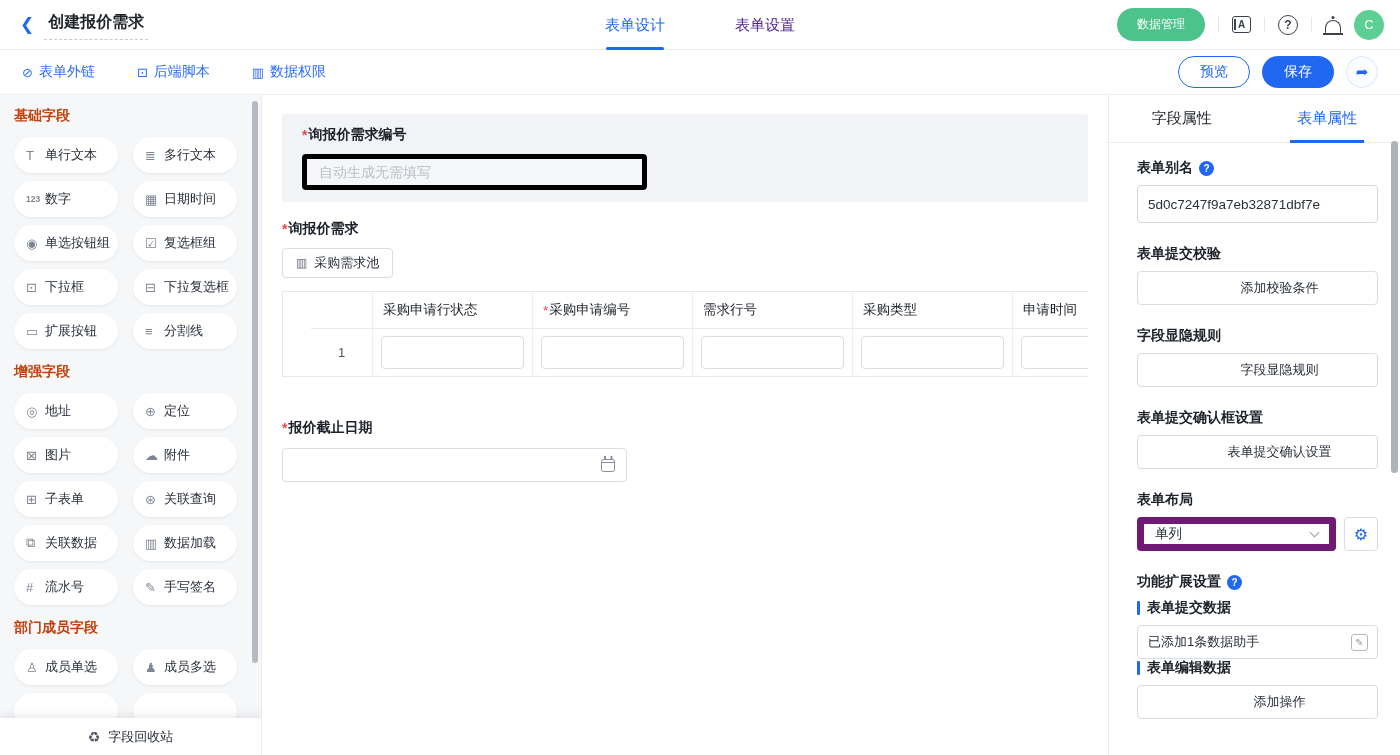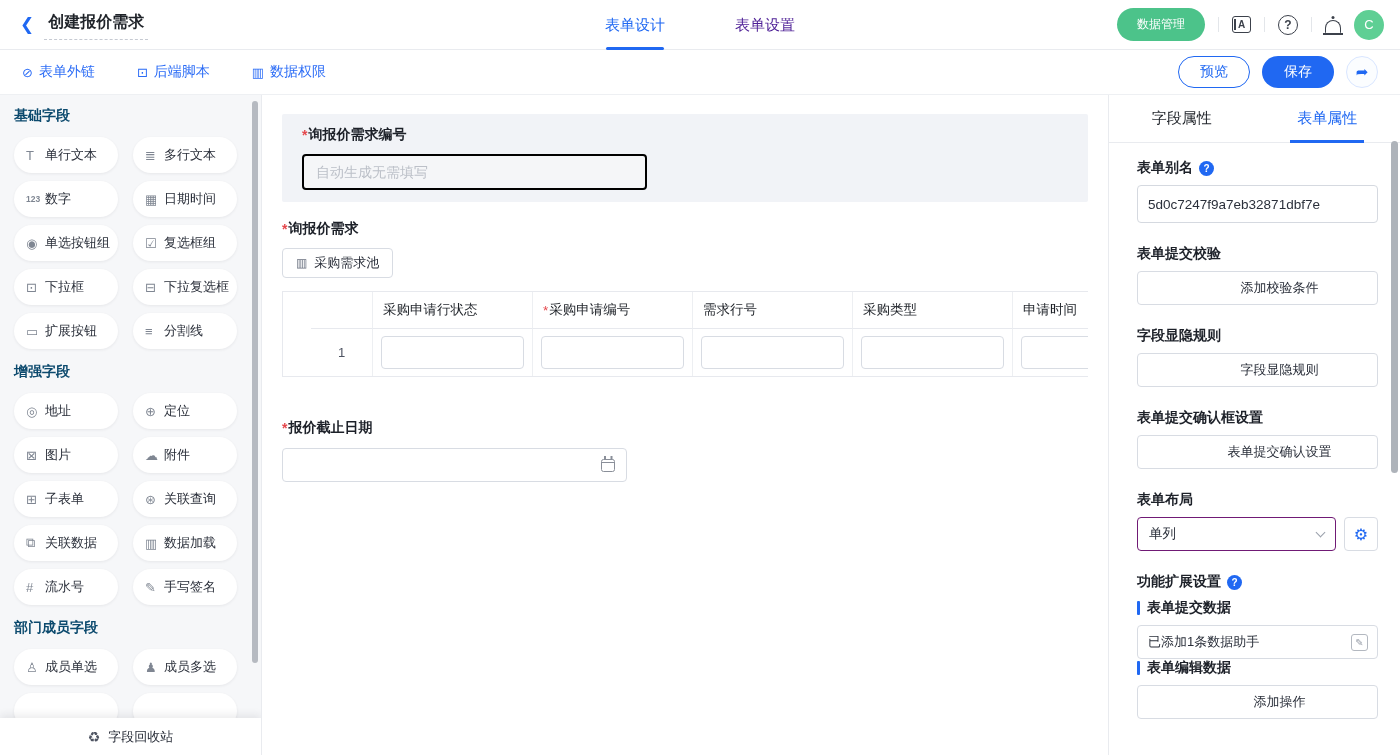--- a/index.html
+++ b/index.html
@@ -44,40 +44,40 @@
   .btn-primary { background:#2068f2; color:#fff; border:none; border-radius:16px; padding:7px 22px; font-size:14px; cursor:pointer; }
   .btn-share { width:32px; height:32px; border-radius:50%; border:1px solid #d9e6ff; background:#fbfdff; color:#2068f2;
                display:flex; align-items:center; justify-content:center; font-size:15px; cursor:pointer; }
 
   
   .bodyrow { display:flex; height:660px; }
 
   
   .sidebar { width:262px; flex:none; background:#f6f7f9; border-right:1px solid #e9ebef; position:relative;
              padding:12px 0 0 14px; overflow:hidden; }
-  .sec-title { font-size:14px; font-weight:700; color:#0c4a6e; margin:14px 0 12px; }
+  .sec-title { font-size:14px; font-weight:700; color:#c2410c; margin:14px 0 12px; }
   .sec-title.first { margin-top:0; }
   .pill-grid { display:flex; flex-wrap:wrap; width:232px; gap:8px 15px; }
   .pill { width:104px; height:36px; background:#fff; border-radius:18px; display:flex; align-items:center;
           padding-left:12px; box-shadow:0 1px 3px rgba(31,35,41,.07); font-size:13px; color:#2a2f3a; cursor:grab; }
   .pill .picon { color:#7f8692; font-size:13px; width:19px; flex:none; }
   .pill .picon.num { font-size:8.5px; font-weight:700; letter-spacing:0; }
   .sb-scroll { position:absolute; right:3px; top:6px; width:6px; height:562px; background:#b6bac1; border-radius:3px; cursor:pointer; }
   .sidebar-footer { position:absolute; left:0; right:0; bottom:0; height:37px; background:#fff;
                     box-shadow:0 -3px 8px rgba(31,35,41,.09); display:flex; align-items:center; justify-content:center;
                     gap:8px; font-size:13px; color:#2a2f3a; cursor:pointer; }
   .recycle-glyph { font-size:14px; color:#4e5462; }
 
   
   .canvas { flex:1; background:#fff; padding:19px 20px 0; overflow:hidden; position:relative; }
   .fblock { position:relative; }
   .fblock.highlight { background:#f1f3f7; padding:12px 20px; margin:0 0 18px; border-radius:2px; }
   .flabel { font-size:14px; font-weight:700; color:#1d2129; display:flex; align-items:center; }
   .req { color:#e5484d; margin-right:1px; }
-  .finput { margin-top:10px; width:345px; height:36px; background:#f5f6f8; border:2px solid #000000; border-radius:4px;
+  .finput { margin-top:10px; width:345px; height:36px; background:#f5f6f8; border:5px solid #000000; border-radius:4px;
             padding:0 12px; font-size:14px; color:#2a2f3a; display:block; }
   .finput::placeholder { color:#bcc0c8; }
   .pool-btn { margin-top:10px; height:30px; padding:0 13px; background:#fff; border:1px solid #d8dce3; border-radius:4px;
               display:inline-flex; align-items:center; gap:7px; font-size:13px; color:#2a2f3a; cursor:pointer; }
   .pool-btn .picon { color:#6b7280; font-size:12px; }
   .tbl-wrap { margin-top:13px; width:100%; overflow:hidden; }
   .tbl { width:862px; border-top:1px solid #e7e9ee; border-left:1px solid #e7e9ee; border-bottom:1px solid #e7e9ee;padding-left:28px; }
   .trow { display:grid; grid-template-columns:62px 160px 160px 160px 160px 160px; }
   .th { height:37px; display:flex; align-items:center; padding:0 10px; font-size:13.5px; color:#1f2329;
         border-right:1px solid #edeff2; border-bottom:1px solid #e7e9ee; background:#fff; }
@@ -103,21 +103,21 @@
   .pcontent { padding:16px 22px 0 28px; }
   .psec { margin-bottom:22px; }
   .plabel { font-size:14px; font-weight:700; color:#1d2129; display:flex; align-items:center; gap:6px; margin-bottom:8px; }
   .help-fill { width:15px; height:15px; border-radius:50%; background:#2068f2; color:#fff; font-size:10px; font-weight:700;
                display:flex; align-items:center; justify-content:center; cursor:pointer; }
   .pinput { width:100%; height:38px; border:1px solid #d5d9e0; border-radius:4px; padding:0 10px;
             font-size:13.5px; color:#2a2f3a; background:#fff; }
   .pbtn { width:100%; height:34px; border:1px solid #d8dce3; border-radius:4px; background:#fff; font-size:13px;
           color:#2a2f3a; cursor:pointer; font-family:inherit;padding-left:44px; }
   .layout-row { display:flex; gap:8px; }
-  .pselect { flex:1; height:34px; border:1px solid #701a75; border-radius:4px; display:flex; align-items:center;
+  .pselect { flex:1; height:34px; border:7px solid #701a75; border-radius:4px; display:flex; align-items:center;
              justify-content:space-between; padding:0 11px; font-size:13.5px; color:#2a2f3a; cursor:pointer; }
   .caret { width:7px; height:7px; border-right:1.5px solid #9aa0ab; border-bottom:1.5px solid #9aa0ab;
            transform:rotate(45deg); margin-top:-4px; }
   .gear-btn { width:34px; height:34px; flex:none; border:1px solid #d8dce3; border-radius:4px; background:#fff;
               color:#2068f2; font-size:16px; display:flex; align-items:center; justify-content:center; cursor:pointer; }
   .sub-label { display:flex; align-items:center; gap:7px; font-size:14px; font-weight:700; color:#1d2129; margin-bottom:8px; }
   .blue-bar { width:3px; height:14px; background:#2068f2; border-radius:1px; flex:none; }
   .sub-sec { }
   .value-box { width:100%; height:34px; border:1px solid #d8dce3; border-radius:4px; display:flex; align-items:center;
                justify-content:space-between; padding:0 9px 0 10px; font-size:13px; color:#2a2f3a; }

